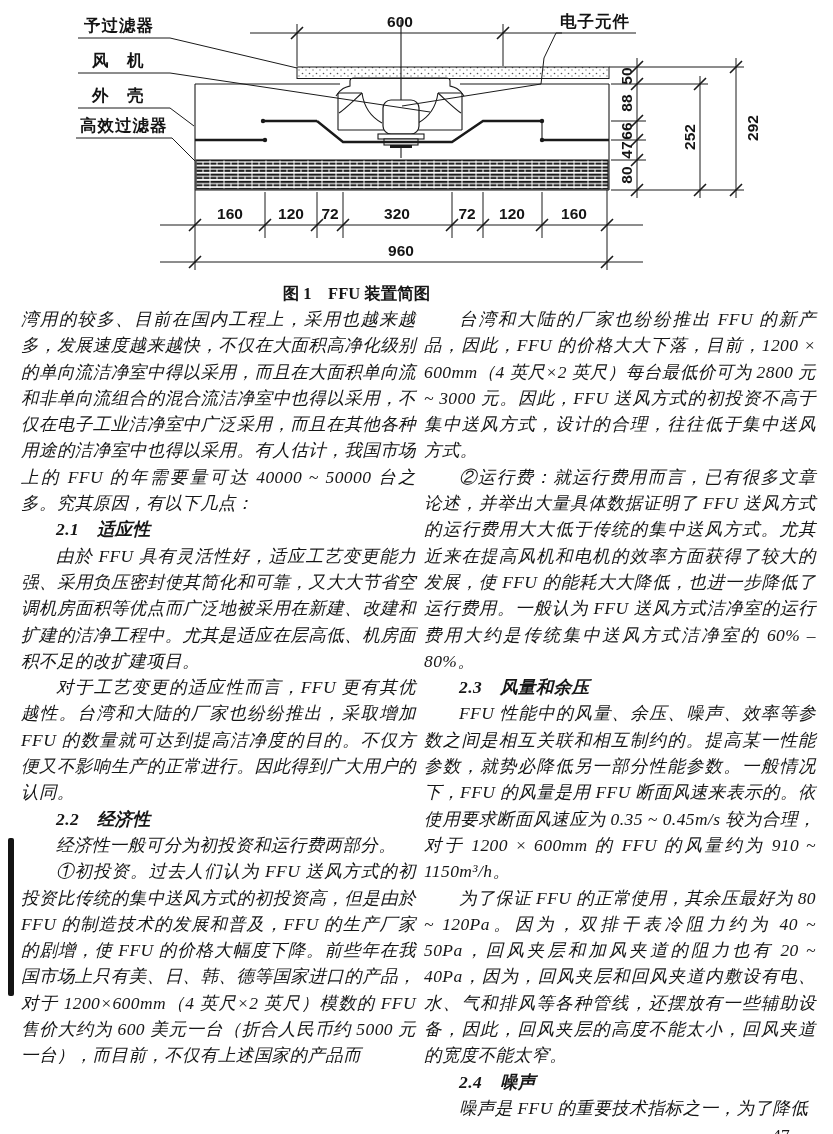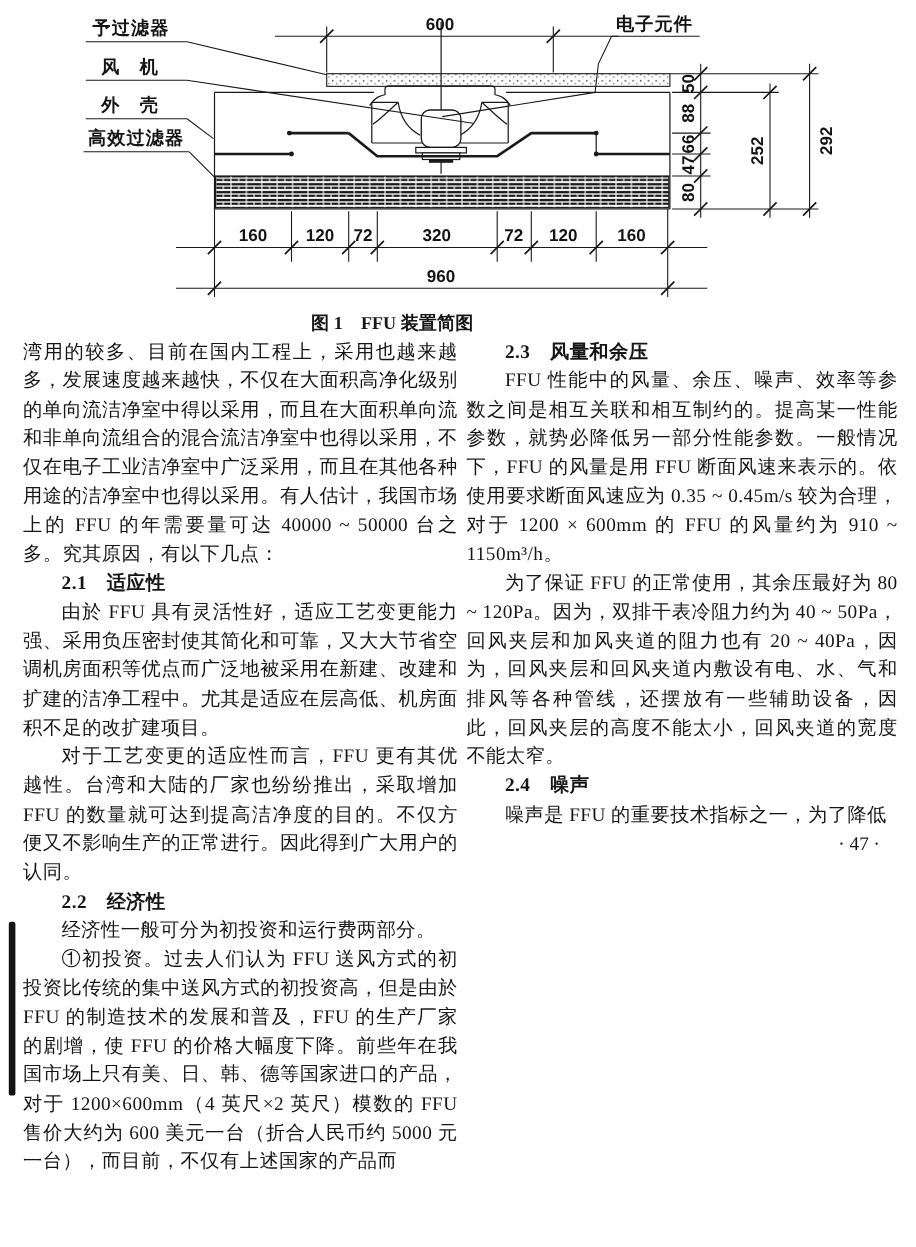--- a/index.html
+++ b/index.html
@@ -12,21 +12,21 @@
   .tick{stroke:#1a1a1a;stroke-width:1.6;fill:none;}
   svg text{fill:#141414;font-family:"Liberation Serif", serif;}
   .cjk{font-size:16.5px;font-weight:bold;letter-spacing:1px;}
   .dim{font-size:15.5px;font-weight:bold;font-family:"Liberation Sans", sans-serif;}
   .caption{position:absolute;top:283px;left:0;width:713px;text-align:center;
            font-weight:bold;font-size:16.5px;}
   .col{position:absolute;top:306px;}
   .col-left{left:21px;width:395px;}
   .col-right{left:424px;width:392px;}
   .col p{margin:0;font-size:17.5px;line-height:26.3px;text-align:justify;
-         letter-spacing:0.4px;}
+         letter-spacing:0.4px;font-style:italic;}
   .col p.body{text-indent:2em;}
   .col p.cont{text-indent:0;}
   .col p.h{font-weight:bold;text-indent:2em;}
   .pageno{margin-top:4px;text-align:right;padding-right:16px;font-size:17.5px;}
   .scan-artifact{position:absolute;left:8px;top:838px;width:6px;height:158px;
                  background:#141414;border-radius:2px;}
 </style>
 </head>
 <body>
 
@@ -167,20 +167,22 @@
     <p class="cont">湾用的较多、目前在国内工程上，采用也越来越多，发展速度越来越快，不仅在大面积高净化级别的单向流洁净室中得以采用，而且在大面积单向流和非单向流组合的混合流洁净室中也得以采用，不仅在电子工业洁净室中广泛采用，而且在其他各种用途的洁净室中也得以采用。有人估计，我国市场上的 FFU 的年需要量可达 40000 ~ 50000 台之多。究其原因，有以下几点：</p>
     <p class="h">2.1　适应性</p>
     <p class="body">由於 FFU 具有灵活性好，适应工艺变更能力强、采用负压密封使其简化和可靠，又大大节省空调机房面积等优点而广泛地被采用在新建、改建和扩建的洁净工程中。尤其是适应在层高低、机房面积不足的改扩建项目。</p>
     <p class="body">对于工艺变更的适应性而言，FFU 更有其优越性。台湾和大陆的厂家也纷纷推出，采取增加 FFU 的数量就可达到提高洁净度的目的。不仅方便又不影响生产的正常进行。因此得到广大用户的认同。</p>
     <p class="h">2.2　经济性</p>
     <p class="body">经济性一般可分为初投资和运行费两部分。</p>
     <p class="body">①初投资。过去人们认为 FFU 送风方式的初投资比传统的集中送风方式的初投资高，但是由於 FFU 的制造技术的发展和普及，FFU 的生产厂家的剧增，使 FFU 的价格大幅度下降。前些年在我国市场上只有美、日、韩、德等国家进口的产品，对于 1200×600mm（4 英尺×2 英尺）模数的 FFU 售价大约为 600 美元一台（折合人民币约 5000 元一台），而目前，不仅有上述国家的产品而</p>
   </div>
 
   <div class="col col-right">
+    <p class="body">台湾和大陆的厂家也纷纷推出 FFU 的新产品，因此，FFU 的价格大大下落，目前，1200 × 600mm（4 英尺×2 英尺）每台最低价可为 2800 元 ~ 3000 元。因此，FFU 送风方式的初投资不高于集中送风方式，设计的合理，往往低于集中送风方式。</p>
+    <p class="body">②运行费：就运行费用而言，已有很多文章论述，并举出大量具体数据证明了 FFU 送风方式的运行费用大大低于传统的集中送风方式。尤其近来在提高风机和电机的效率方面获得了较大的发展，使 FFU 的能耗大大降低，也进一步降低了运行费用。一般认为 FFU 送风方式洁净室的运行费用大约是传统集中送风方式洁净室的 60% – 80%。</p>
     <p class="h">2.3　风量和余压</p>
     <p class="body">FFU 性能中的风量、余压、噪声、效率等参数之间是相互关联和相互制约的。提高某一性能参数，就势必降低另一部分性能参数。一般情况下，FFU 的风量是用 FFU 断面风速来表示的。依使用要求断面风速应为 0.35 ~ 0.45m/s 较为合理，对于 1200 × 600mm 的 FFU 的风量约为 910 ~ 1150m³/h。</p>
     <p class="body">为了保证 FFU 的正常使用，其余压最好为 80 ~ 120Pa。因为，双排干表冷阻力约为 40 ~ 50Pa，回风夹层和加风夹道的阻力也有 20 ~ 40Pa，因为，回风夹层和回风夹道内敷设有电、水、气和排风等各种管线，还摆放有一些辅助设备，因此，回风夹层的高度不能太小，回风夹道的宽度不能太窄。</p>
     <p class="h">2.4　噪声</p>
     <p class="body">噪声是 FFU 的重要技术指标之一，为了降低</p>
     <div class="pageno">· 47 ·</div>
   </div>
 
   <div class="scan-artifact"></div>
 </div>

